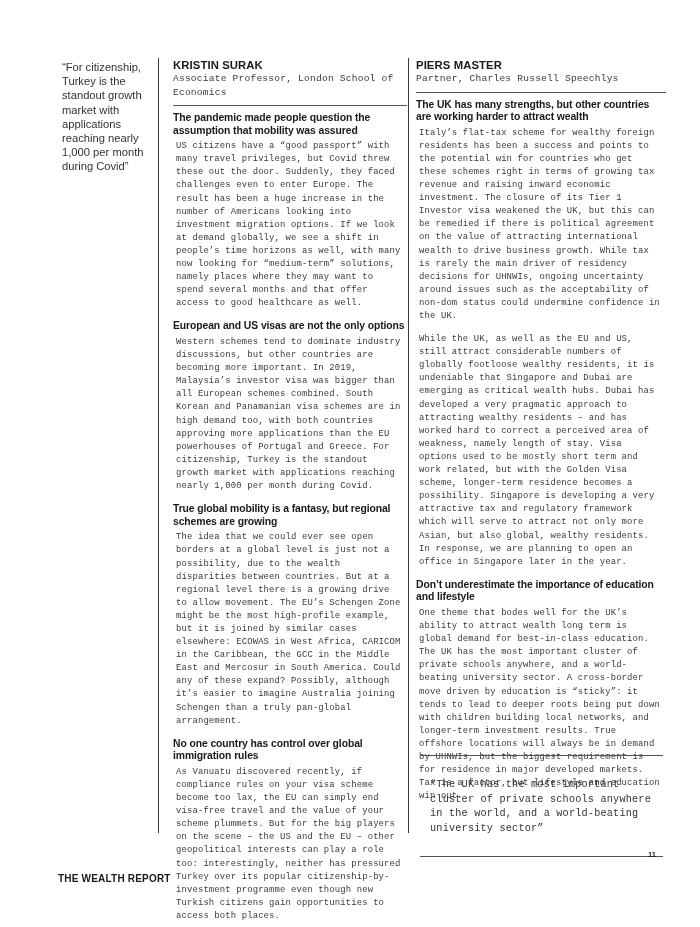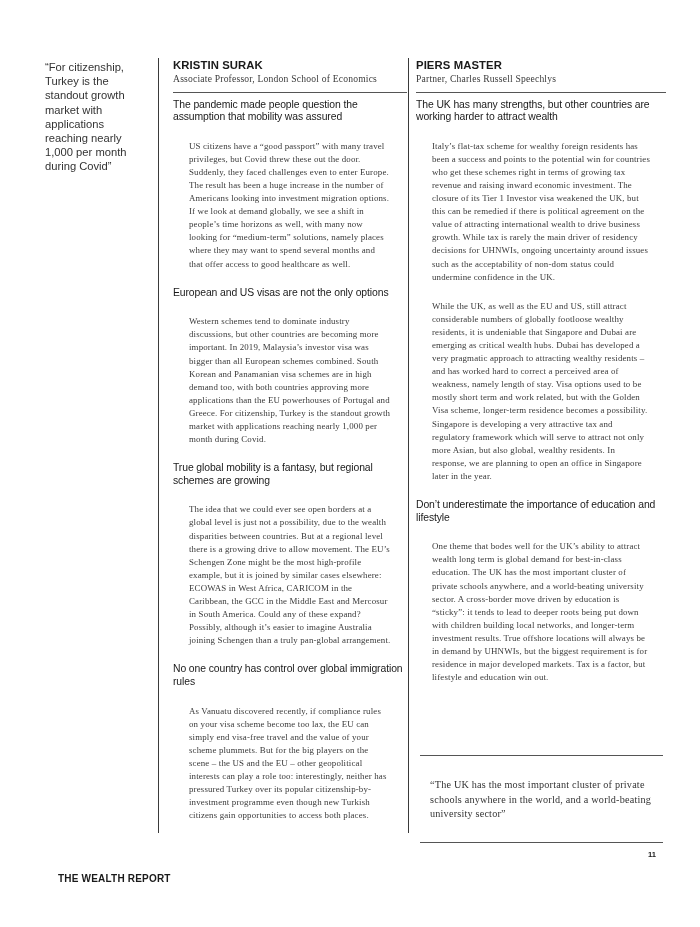--- a/index.html
+++ b/index.html
@@ -1,36 +1,36 @@
 <!DOCTYPE html>
 <html><head>
 <meta charset="utf-8">
 <style>
   html, body { margin: 0; padding: 0; background: #ffffff; }
   body { width: 700px; height: 927px; position: relative; overflow: hidden; color: #2a2a2a; }
   .sans { font-family: "Liberation Sans", "DejaVu Sans", sans-serif; }
-  .serif { font-family: Liberation Serif, serif; }
+  .serif { font-family: Liberation Mono, monospace; }
 
   .pullquote-left {
-    position: absolute; left: 45px; top: 60px; width: 90px;
+    position: absolute; left: 62px; top: 60px; width: 90px;
     font-size: 11.2px; line-height: 14.2px; color: #333;
   }
   .vline { position: absolute; width: 1px; background: #3a3a3a; top: 58px; height: 775px; }
 
   .col { position: absolute; top: 58px; }
   .col1 { left: 173px; width: 234px; }
   .col2 { left: 416px; width: 250px; }
 
   .author-name { font-weight: bold; font-size: 11.3px; letter-spacing: 0.1px; line-height: 14px; color: #1a1a1a; margin: 0; }
   .author-role { font-size: 9.6px; line-height: 13.5px; color: #3a3a3a; margin: 0 0 6px 0; letter-spacing: 0.2px; }
   .author-rule { height: 1px; background: #555; margin: 0 0 6px 0; }
 
   .section { margin-bottom: 10px; }
-  .sec-head { font-size: 10.4px; line-height: 12.6px; color: #1a1a1a; margin: 0; font-weight: normal; letter-spacing: -0.1px; }
-  .sec-body { font-size: 8.9px; line-height: 13.1px; color: #3a3a3a; margin: 16px; letter-spacing: 0.15px; }
+  .sec-head { font-size: 10.4px; line-height: 12.6px; color: #1a1a1a; margin: 0; font-weight: bold; letter-spacing: -0.1px; }
+  .sec-body { font-size: 8.9px; line-height: 13.1px; color: #3a3a3a; margin: 3px; letter-spacing: 0.15px; }
 
   .quote-box { position: absolute; left: 420px; top: 755px; width: 243px; }
   .quote-rule { height: 1px; background: #555; }
   .quote-text { font-size: 10.2px; line-height: 14.5px; color: #333; padding: 14px 0 12px 2px; margin: 8px; letter-spacing: 0.2px; }
 
   .footer-left { position: absolute; left: 58px; top: 873px; font-size: 10px; font-weight: bold; color: #1a1a1a; letter-spacing: 0.2px; }
   .footer-right { position: absolute; left: 648px; top: 850px; font-size: 7.6px; font-weight: bold; color: #1a1a1a; }
 </style>
 </head>
 <body>

